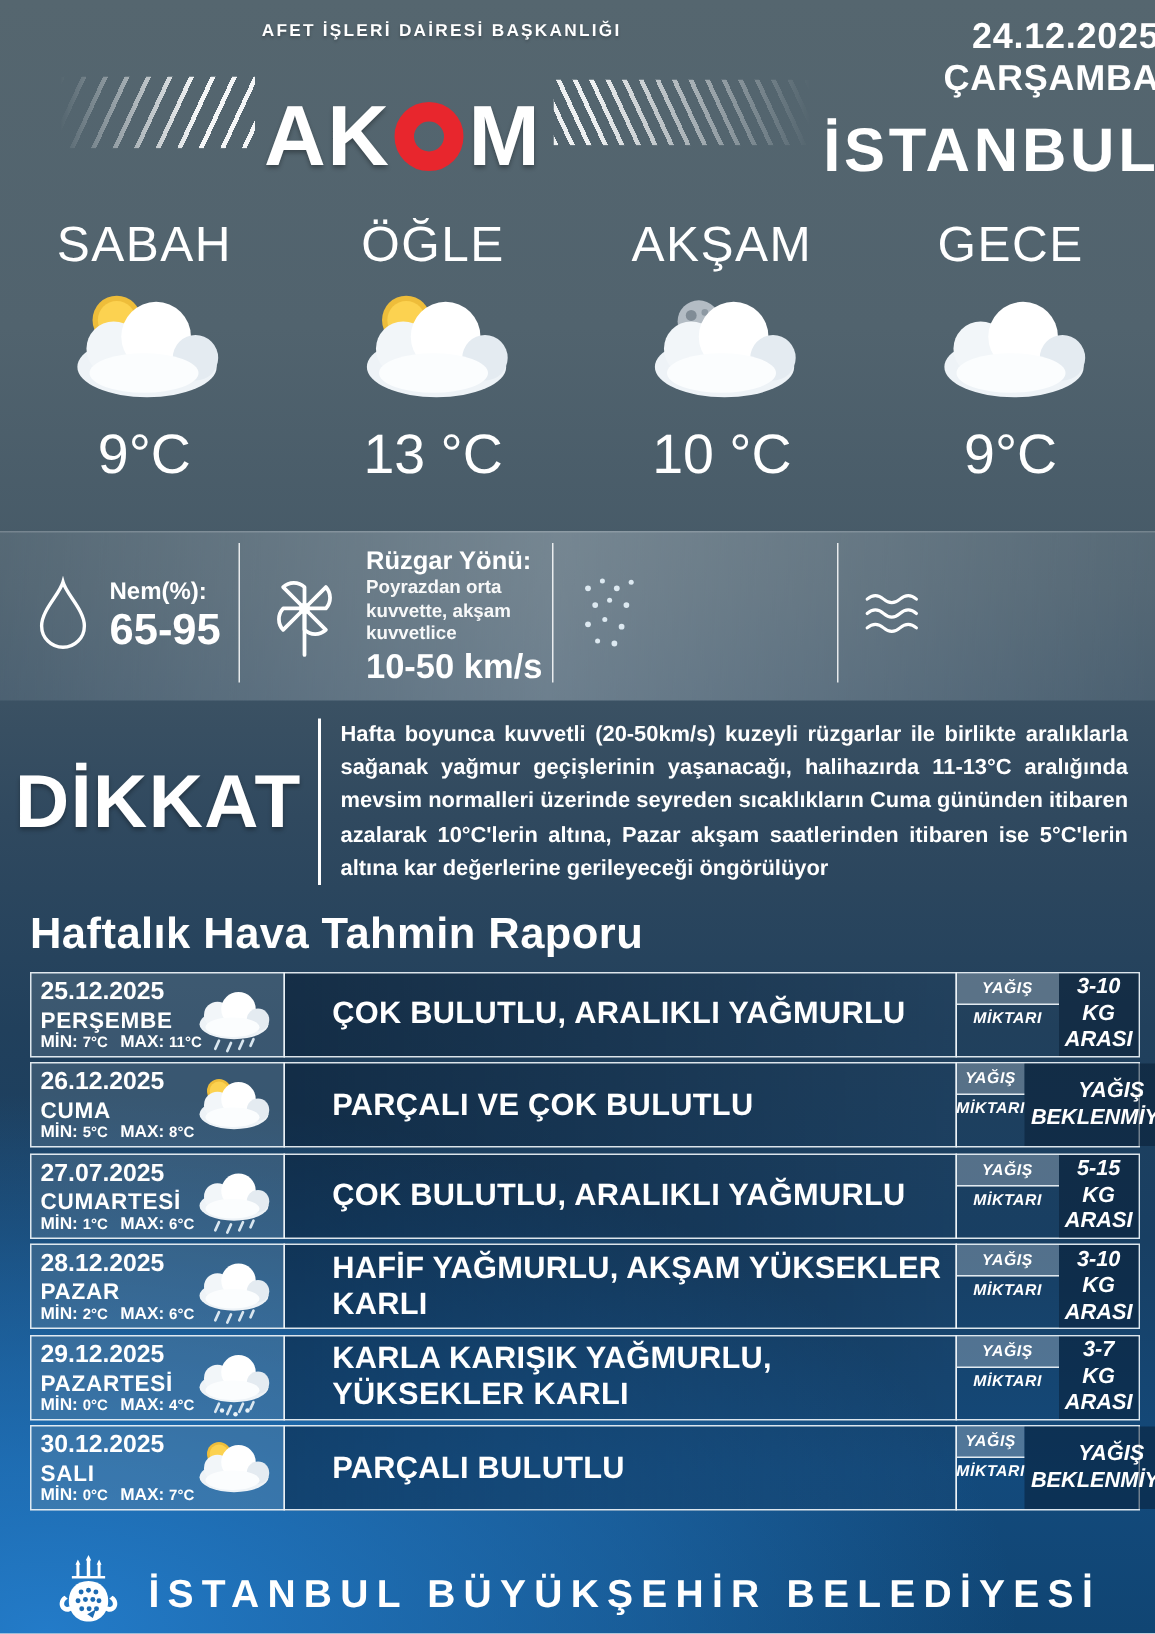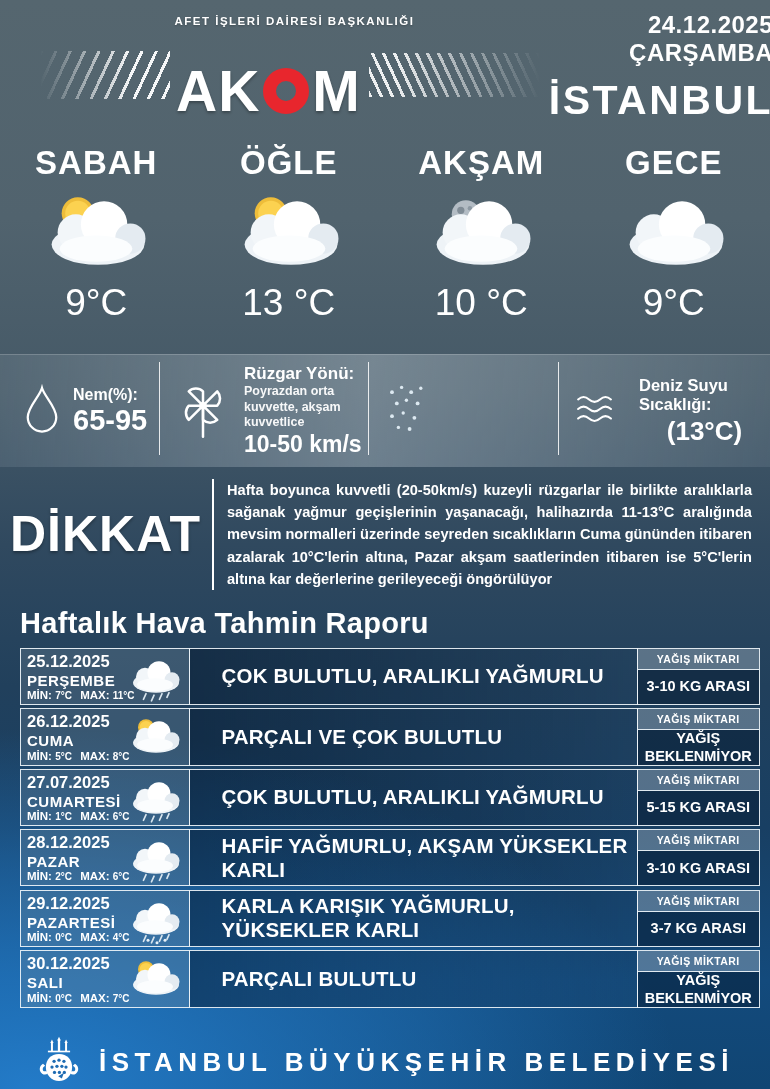--- a/index.html
+++ b/index.html
@@ -25,21 +25,21 @@
     -webkit-mask-image:linear-gradient(90deg, #000 15%, transparent 95%); mask-image:linear-gradient(90deg, #000 15%, transparent 95%); }
   .akom-word { font-size:57px; font-weight:bold; letter-spacing:1px; display:flex; align-items:center; line-height:1; text-shadow:0 2px 3px rgba(0,0,0,.3);margin-top:33px; }
   .akom-o { display:inline-block; width:46px; height:46px; border:13px solid #e8262d; border-radius:50%; margin:0 3px; }
   .datecity { text-align:right; }
   .date { font-size:24px; font-weight:bold; letter-spacing:.5px; margin-bottom:10px; }
   .city { font-size:41px; font-weight:bold; letter-spacing:2.5px; }
 
   
   .periods { height:226px; display:grid; grid-template-columns:repeat(4,1fr); padding-top:16px; }
   .period { text-align:center; }
-  .p-label { font-size:33px; font-weight:bold; letter-spacing:1px; }
+  .p-label { font-size:33px; font-weight:normal; letter-spacing:1px; }
   .p-icon svg { width:152px; height:106px; margin:-2px auto 0; display:block; }
   .p-temp { font-size:37px; font-weight:normal; margin-top:-4px; }
 
   
   .metrics { height:113px; display:grid; grid-template-columns:159px 209px 190px 212px; align-items:center;
     background:linear-gradient(95deg, rgba(214,226,234,.10) 0%, rgba(224,234,241,.30) 48%, rgba(214,226,234,.10) 100%);
     border-top:1px solid rgba(255,255,255,.18); }
   .metric { position:relative; height:100%; display:flex; align-items:center; gap:13px; padding-left:16px; }
   .metric + .metric::before { content:""; position:absolute; left:0; top:7px; bottom:12px; width:1px; background:rgba(255,255,255,.85); }
   .metric:nth-child(1) { padding-left:24px; }
@@ -72,21 +72,21 @@
   .cell-day { position:relative; background:rgba(120,142,158,.30); padding:3px 6px; overflow:hidden; }
   .r-date { font-size:16.5px; font-weight:bold; }
   .r-day { font-size:15px; font-weight:bold; letter-spacing:.5px; margin-top:1px; }
   .r-minmax { position:absolute; left:6px; bottom:3px; font-size:11.5px; font-weight:bold; white-space:nowrap; }
   .mm-val { font-size:10px; margin-right:5px; }
   .r-icon { position:absolute; right:-1px; top:0; width:70px; height:56px; }
   .r-icon svg { width:100%; height:100%; }
   .cell-forecast { display:flex; align-items:center; padding-left:32px; margin-left:-1.5px;
     background:linear-gradient(90deg, rgba(6,26,48,.50), rgba(28,62,96,.18)); }
   .r-forecast { font-size:20.5px; font-weight:bold; letter-spacing:.2px; }
-  .cell-amount { display:flex; flex-direction:column; margin-left:-1.5px; }
+  .cell-amount { display:flex; flex-direction:row; margin-left:-1.5px;font-style:italic; }
   .amount-head { height:21px; line-height:20px; text-align:center; font-size:10.5px; font-weight:bold; letter-spacing:.4px;
     background:rgba(172,188,200,.40); border-bottom:1.5px solid rgba(238,244,248,.92); }
   .amount-val { flex:1; display:flex; align-items:center; justify-content:center; text-align:center;
     font-size:14.5px; font-weight:bold; line-height:1.2; background:rgba(6,26,48,.50); padding:0 4px; }
 
   
   .footer { height:104px; display:flex; align-items:center; justify-content:center; gap:17px; }
   .footer-logo svg { width:46px; height:56px; display:block; }
   .footer-text { font-size:26px; font-weight:bold; letter-spacing:5.5px; }
 </style>
@@ -230,25 +230,20 @@
     </div>
 
     <div class="metric">
       <div class="icon-slot"><svg viewBox="0 0 76 52">
             <g fill="none" stroke="#fff" stroke-width="3" stroke-linecap="round">
               <path d="M6 12 q8 -7 16 0 t16 0 t16 0"></path>
               <path d="M6 26 q8 -7 16 0 t16 0 t16 0"></path>
               <path d="M6 40 q8 -7 16 0 t16 0 t16 0"></path>
             </g>
           </svg></div>
-      <div class="m-text">
-        <div class="m-label">Deniz Suyu Sıcaklığı:</div>
-        <div class="m-desc"></div>
-        <div class="m-value">(13°C)</div>
-      </div>
     </div>
   </section>
 
   <section class="warning">
     <div class="warning-title">DİKKAT</div>
     <div class="warning-text">Hafta boyunca kuvvetli (20-50km/s) kuzeyli rüzgarlar ile birlikte aralıklarla sağanak yağmur geçişlerinin yaşanacağı, halihazırda 11-13°C aralığında mevsim normalleri üzerinde seyreden sıcaklıkların Cuma gününden itibaren azalarak 10°C'lerin altına, Pazar akşam saatlerinden itibaren ise 5°C'lerin altına kar değerlerine gerileyeceği öngörülüyor</div>
   </section>
 
   <h2 class="weekly-title">Haftalık Hava Tahmin Raporu</h2>
 

